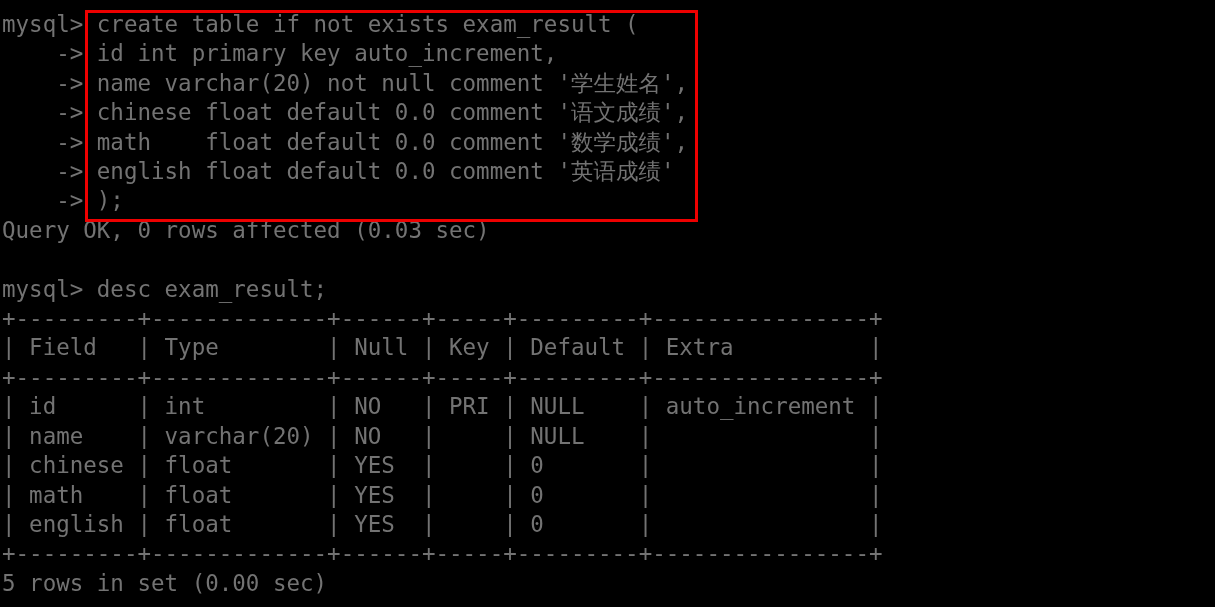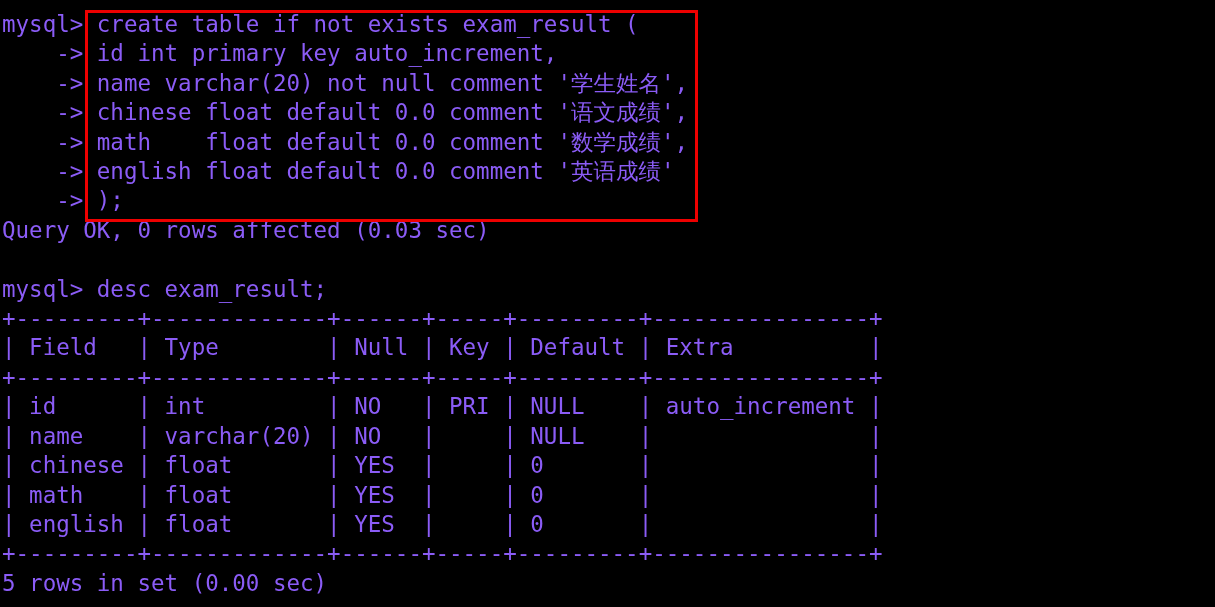--- a/index.html
+++ b/index.html
@@ -29,21 +29,21 @@
   #screen-text {
     position: absolute;
     left: 2px;
     top: 10px;
     margin: 0;
     padding: 0;
     white-space: pre;
     font-family: "DejaVu Sans Mono", monospace;
     font-size: 22.5px;
     line-height: 29.4px;
-    color: #8b5cf6;
+    color: #737373;
     text-rendering: optimizeLegibility;
   }
   #highlight-box {
     position: absolute;
     left: 85px;
     top: 10px;
     width: 613px;
     height: 212px;
     border: 3px solid #ee0000;
     box-sizing: border-box;

